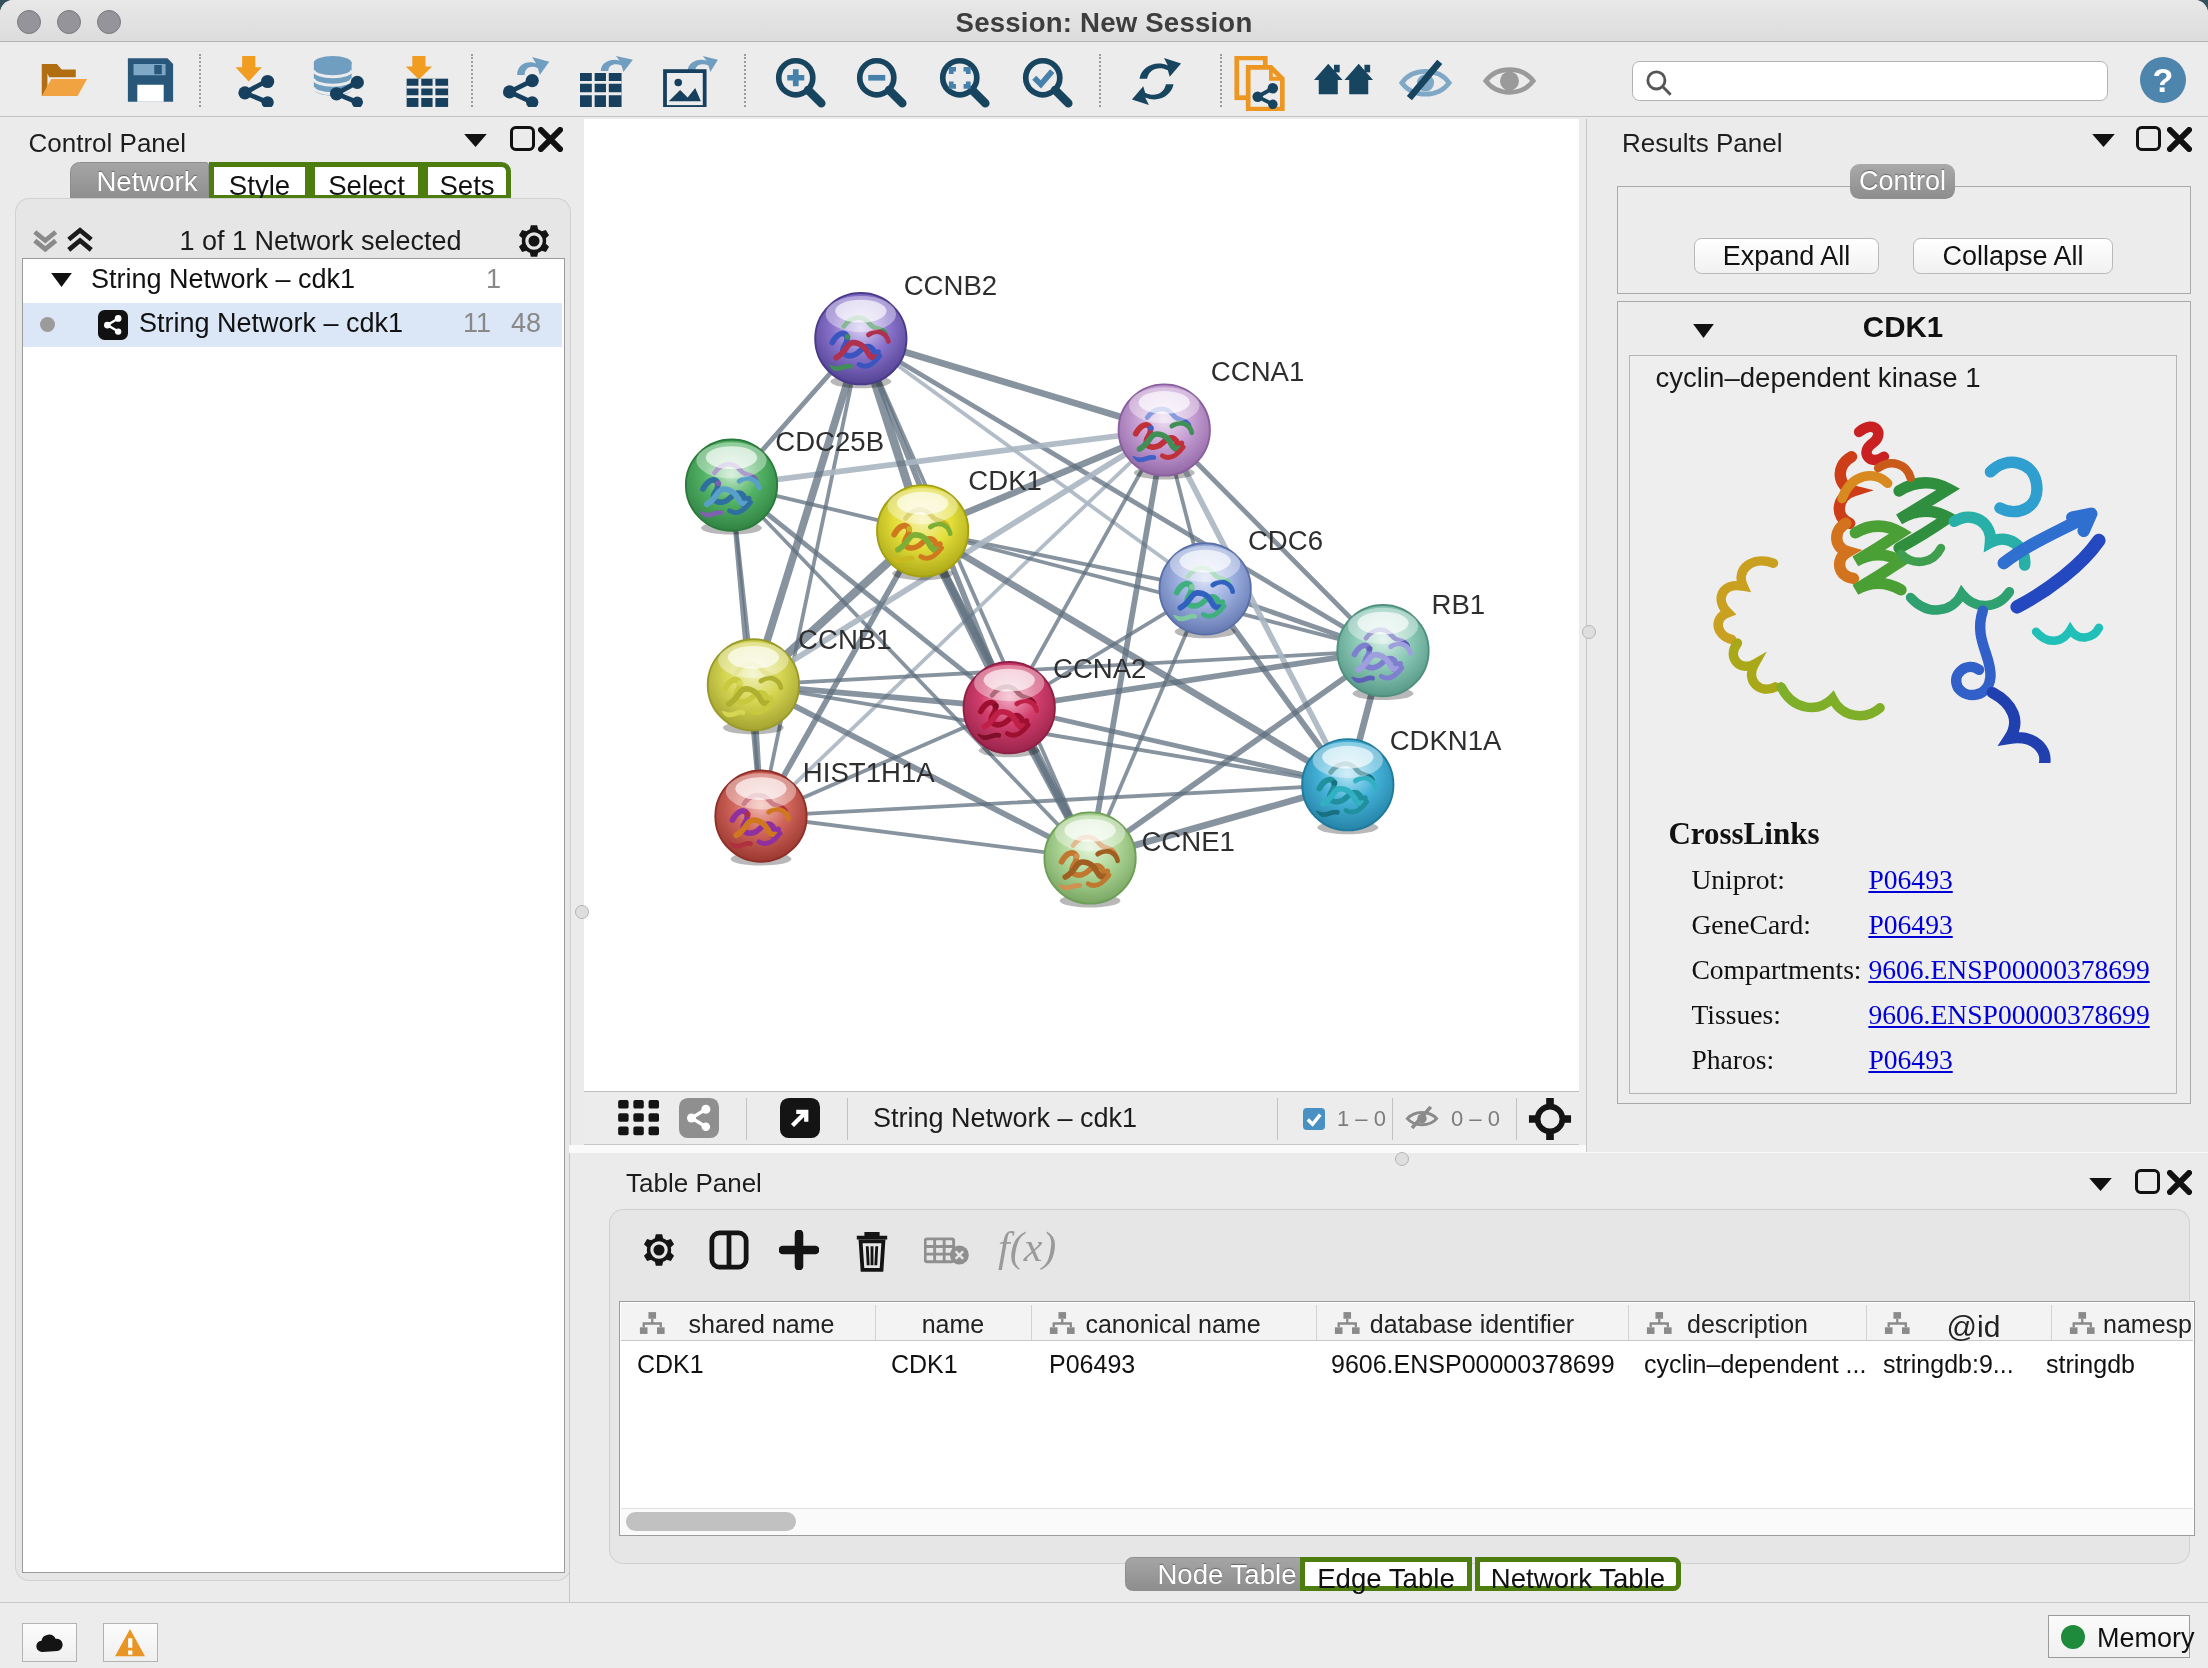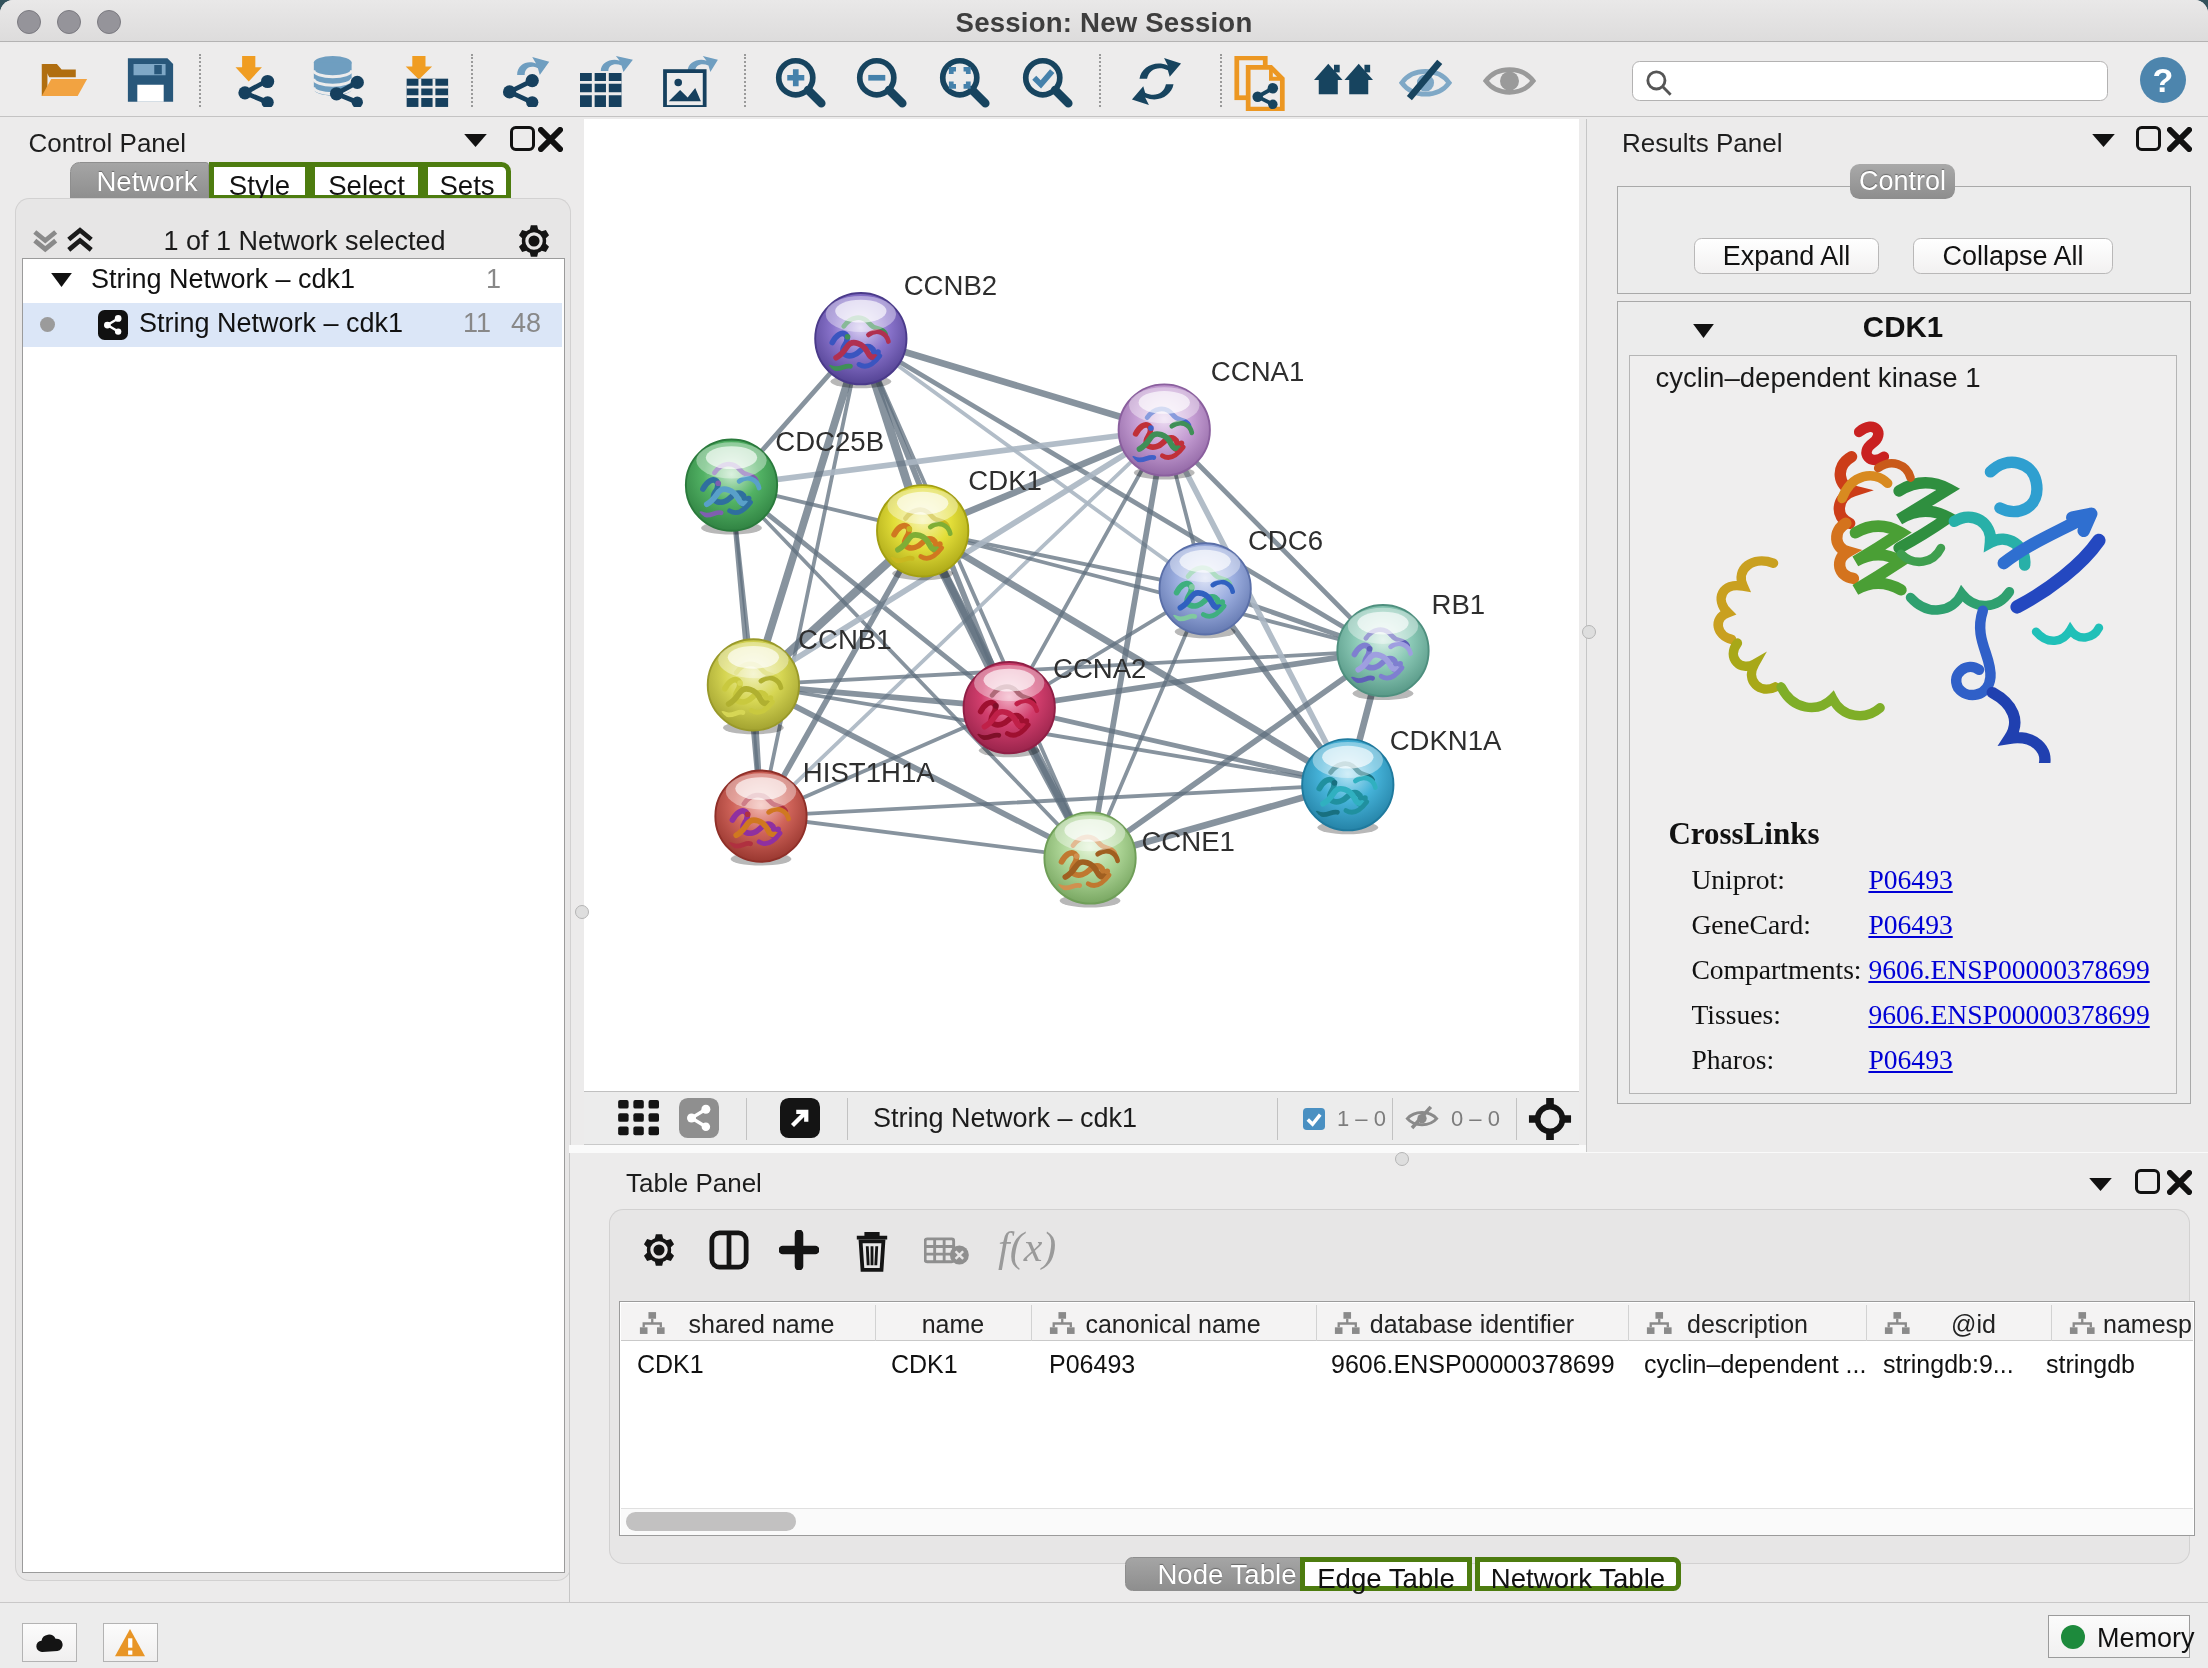--- a/index.html
+++ b/index.html
@@ -236,21 +236,21 @@
           <path d="M4 3 L15 12 L26 3"></path>
           <path d="M4 12 L15 21 L26 12"></path>
         </g>
     </svg>
     <svg class="abs" style="left:65px; top:108px;" width="30" height="27" viewBox="0 0 32 28">
       <g fill="none" stroke="#1b1b1b" stroke-width="5">
           <path d="M4 13 L16 3 L28 13"></path>
           <path d="M4 24 L16 14 L28 24"></path>
         </g>
     </svg>
-    <div class="abs" style="left:38px; top:107px; width:533px; text-align:center; font-size:27px; color:#1b1b1b;">1 of 1 Network selected</div>
+    <div class="abs" style="left:54px; top:107px; width:533px; text-align:center; font-size:27px; color:#1b1b1b;">1 of 1 Network selected</div>
     <svg class="abs" style="left:515px; top:103px;" width="38" height="38" viewBox="0 0 24 24">
       <path fill="#141414" d="M12 8.5 A3.5 3.5 0 1 0 12 15.5 A3.5 3.5 0 1 0 12 8.5 M10 2 L14 2 L14.6 4.6 A8 8 0 0 1 16.9 5.9 L19.5 5 L21.5 8.4 L19.5 10.3 A8 8 0 0 1 19.5 13.7 L21.5 15.6 L19.5 19 L16.9 18.1 A8 8 0 0 1 14.6 19.4 L14 22 L10 22 L9.4 19.4 A8 8 0 0 1 7.1 18.1 L4.5 19 L2.5 15.6 L4.5 13.7 A8 8 0 0 1 4.5 10.3 L2.5 8.4 L4.5 5 L7.1 5.9 A8 8 0 0 1 9.4 4.6 Z M12 6.5 A5.5 5.5 0 1 1 12 17.5 A5.5 5.5 0 1 1 12 6.5" fill-rule="evenodd"></path>
     </svg>
 
     <div class="abs" style="left:22px; top:139px; width:543px; height:1315px; background:#fff; border:1.9px solid #9b9b9b;">
       <div class="abs" style="left:0; top:0; width:539px; height:44px;">
         <svg class="abs" style="left:27px; top:13.3px;" width="23" height="16" viewBox="0 0 24 17">
             <path d="M1 1 L23 1 L12 16 Z" fill="#111"></path>
           </svg>
         <div class="abs" style="left:68px; top:4.8px; font-size:27px; color:#111;">String Network – cdk1</div>
@@ -769,21 +769,21 @@
     <div class="abs" style="left:746px; top:152px; height:36px; border-left:1.9px solid #d2d2d2;"></div>
     <div class="abs" style="left:1058px; top:152px; height:36px; border-left:1.9px solid #d2d2d2;"></div>
     <div class="abs" style="left:1296px; top:152px; height:36px; border-left:1.9px solid #d2d2d2;"></div>
     <div class="abs" style="left:1481px; top:152px; height:36px; border-left:1.9px solid #d2d2d2;"></div>
 
     <div class="abs" style="left:51px; top:157px; width:254px; text-align:center; font-size:25px; color:#222;padding-left:27px;">shared name</div>
     <div class="abs" style="left:305px; top:157px; width:156px; text-align:center; font-size:25px; color:#222;">name</div>
     <div class="abs" style="left:461px; top:157px; width:284px; text-align:center; font-size:25px; color:#222;">canonical name</div>
     <div class="abs" style="left:746px; top:157px; width:312px; text-align:center; font-size:25px; color:#222;">database identifier</div>
     <div class="abs" style="left:1058px; top:157px; width:239px; text-align:center; font-size:25px; color:#222;">description</div>
-    <div class="abs" style="left:1296px; top:157px; width:185px; text-align:center; font-size:25px; color:#222;padding-left:30px;">@id</div>
+    <div class="abs" style="left:1296px; top:157px; width:185px; text-align:center; font-size:30px; color:#222;padding-left:30px;">@id</div>
     <div class="abs" style="left:1533px; top:157px; width:90px; overflow:hidden; white-space:nowrap; font-size:25px; color:#222;">namespace</div>
 
     <svg class="abs" style="left:68px; top:158px;" width="28.5" height="25" viewBox="0 0 30 26">
         <g fill="#8a8a8a">
           <rect x="11" y="1" width="8" height="7"></rect>
           <rect x="2" y="17" width="8" height="7"></rect>
           <rect x="20" y="17" width="8" height="7"></rect>
           <path d="M15 8 L15 13 M6 17 L6 13 L24 13 L24 17" stroke="#8a8a8a" stroke-width="2.4" fill="none"></path>
         </g>
       </svg>

